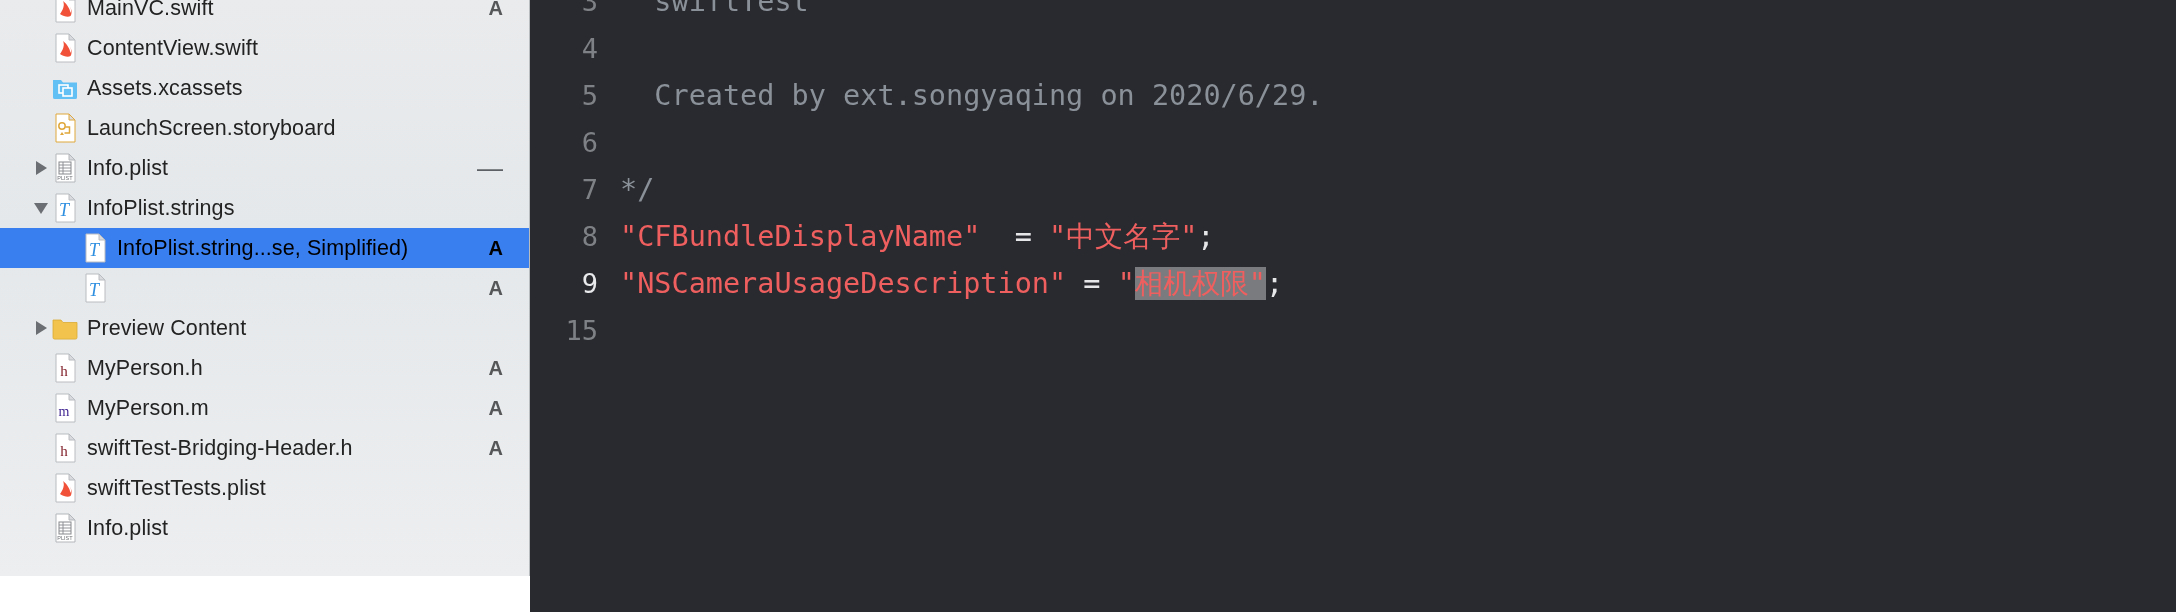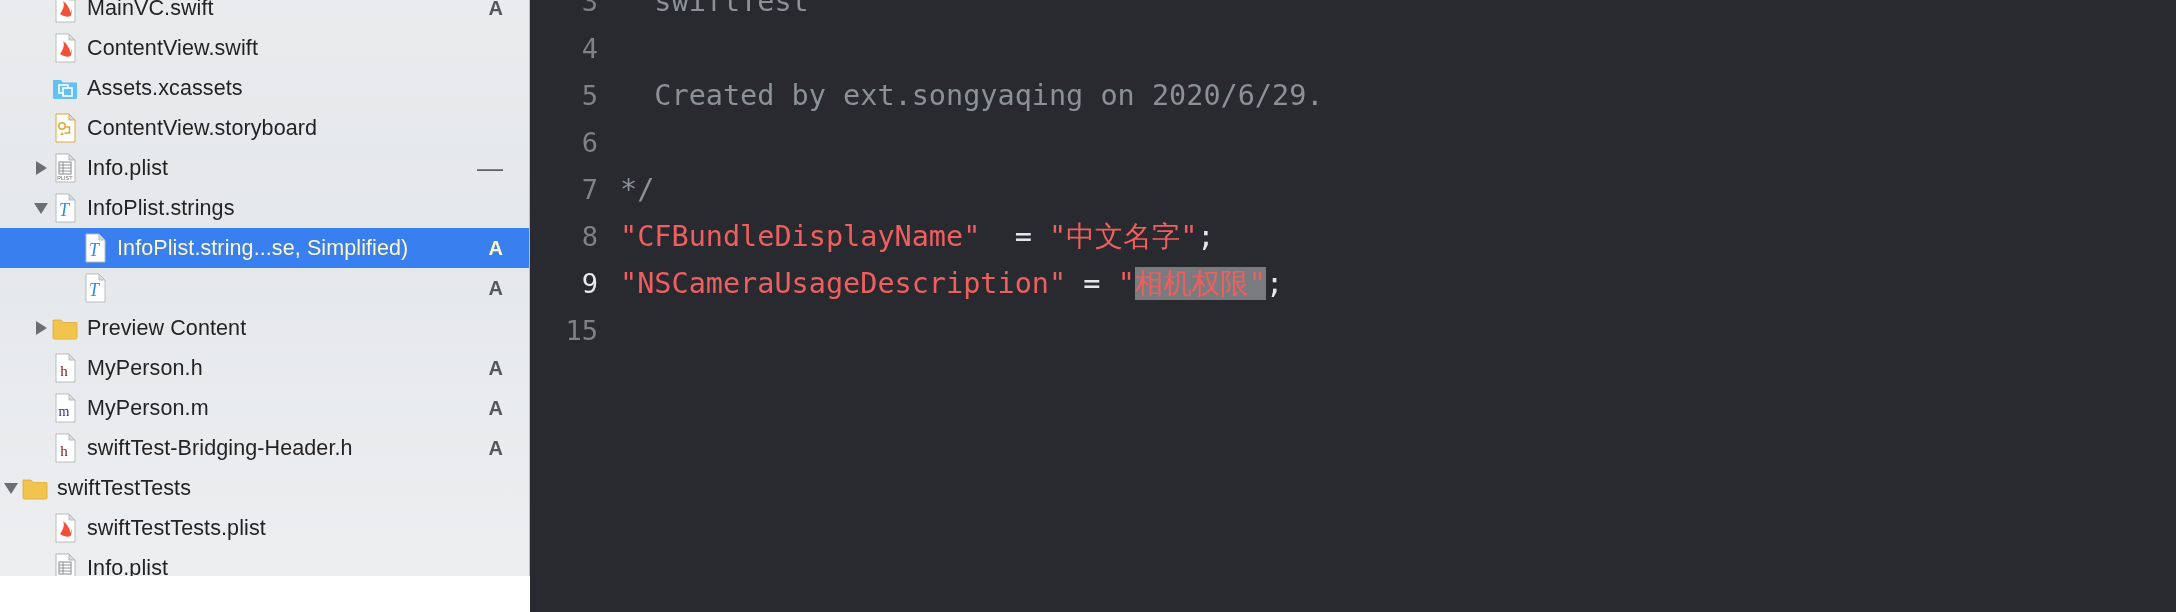--- a/index.html
+++ b/index.html
@@ -46,21 +46,21 @@
     align-items: center;
     padding-right: 22px;
     box-sizing: border-box;
     white-space: nowrap;
   }
   .nav-row.selected {
     background: #3a7ff0;
   }
   .nav-row.selected .nav-label,
   .nav-row.selected .nav-status {
-    color: #fef9c3;
+    color: #000000;
   }
   .twisty {
     width: 22px;
     flex: 0 0 22px;
     display: flex;
     align-items: center;
     justify-content: center;
     color: #5d6064;
     font-size: 0px;
     line-height: 0;
@@ -201,21 +201,21 @@
         <div class="nav-row ind-1">
           <span class="nav-icon">
             <svg width="24" height="30" viewBox="0 0 24 30">
               <path d="M3 1 h13 l6 6 v22 h-19 z" fill="#ffffff" stroke="#e0a83c" stroke-width="1"></path>
               <path d="M16 1 l6 6 h-6 z" fill="#d8dade" stroke="#e0a83c" stroke-width="1"></path>
               <circle cx="9" cy="13" r="3.2" fill="none" stroke="#e0a83c" stroke-width="1.5"></circle>
               <path d="M12.5 14 h4 v6 h-5" fill="none" stroke="#e0a83c" stroke-width="1.5"></path>
               <path d="M9 19 l-2 3 h4 z" fill="#e0a83c"></path>
             </svg>
           </span>
-          <span class="nav-label">ContentView.storyboard</span>
+          <span class="nav-label">LaunchScreen.storyboard</span>
         </div>
         <div class="nav-row ind-1 has-twisty">
           <span class="twisty closed"></span>
           <span class="nav-icon">
             <svg width="24" height="30" viewBox="0 0 24 30">
               <path d="M3 1 h13 l6 6 v22 h-19 z" fill="#ffffff" stroke="#b3b6ba" stroke-width="1"></path>
               <path d="M16 1 l6 6 h-6 z" fill="#d8dade" stroke="#b3b6ba" stroke-width="1"></path>
               <rect x="6" y="9" width="12" height="12" fill="none" stroke="#86898d" stroke-width="1"></rect>
               <line x1="6" y1="12" x2="18" y2="12" stroke="#86898d" stroke-width="0.9"></line>
               <line x1="6" y1="15" x2="18" y2="15" stroke="#86898d" stroke-width="0.9"></line>
@@ -293,29 +293,20 @@
         <div class="nav-row ind-1">
           <span class="nav-icon">
             <svg width="24" height="30" viewBox="0 0 24 30">
               <path d="M3 1 h13 l6 6 v22 h-19 z" fill="#ffffff" stroke="#b9bcc0" stroke-width="1"></path>
               <path d="M16 1 l6 6 h-6 z" fill="#d8dade" stroke="#b9bcc0" stroke-width="1"></path>
               <text x="11" y="23" font-size="15" text-anchor="middle" fill="#7c1721" font-family="Liberation Serif, serif">h</text>
             </svg>
           </span>
           <span class="nav-label">swiftTest-Bridging-Header.h</span>
           <span class="nav-status">A</span>
-        </div>
-        <div class="nav-row ind-0 has-twisty">
-          <span class="twisty open"></span>
-          <span class="nav-icon">
-            <svg width="26" height="26" viewBox="0 0 26 26">
-              <path d="M1 5 h8 l2 2.5 h14 v15 a1.6 1.6 0 0 1 -1.6 1.6 h-20.8 a1.6 1.6 0 0 1 -1.6 -1.6 z" fill="#f2c44d" stroke="#dbab33" stroke-width="0.8"></path>
-            </svg>
-          </span>
-          <span class="nav-label">swiftTestTests</span>
         </div>
         <div class="nav-row ind-1">
           <span class="nav-icon">
             <svg width="24" height="30" viewBox="0 0 24 30">
               <path d="M3 1 h13 l6 6 v22 h-19 z" fill="#ffffff" stroke="#b9bcc0" stroke-width="1"></path>
               <path d="M16 1 l6 6 h-6 z" fill="#d8dade" stroke="#b9bcc0" stroke-width="1"></path>
               <path d="M7 21 C10 17 12 12 10 8 C14 11 17 16 17.5 20 C18.5 18 18 15.5 17 13.5 C19 17 19 21 17.5 23 C15 24.5 11 23.5 7 21 Z" fill="#f05138"></path>
             </svg>
           </span>
           <span class="nav-label">swiftTestTests.plist</span>

